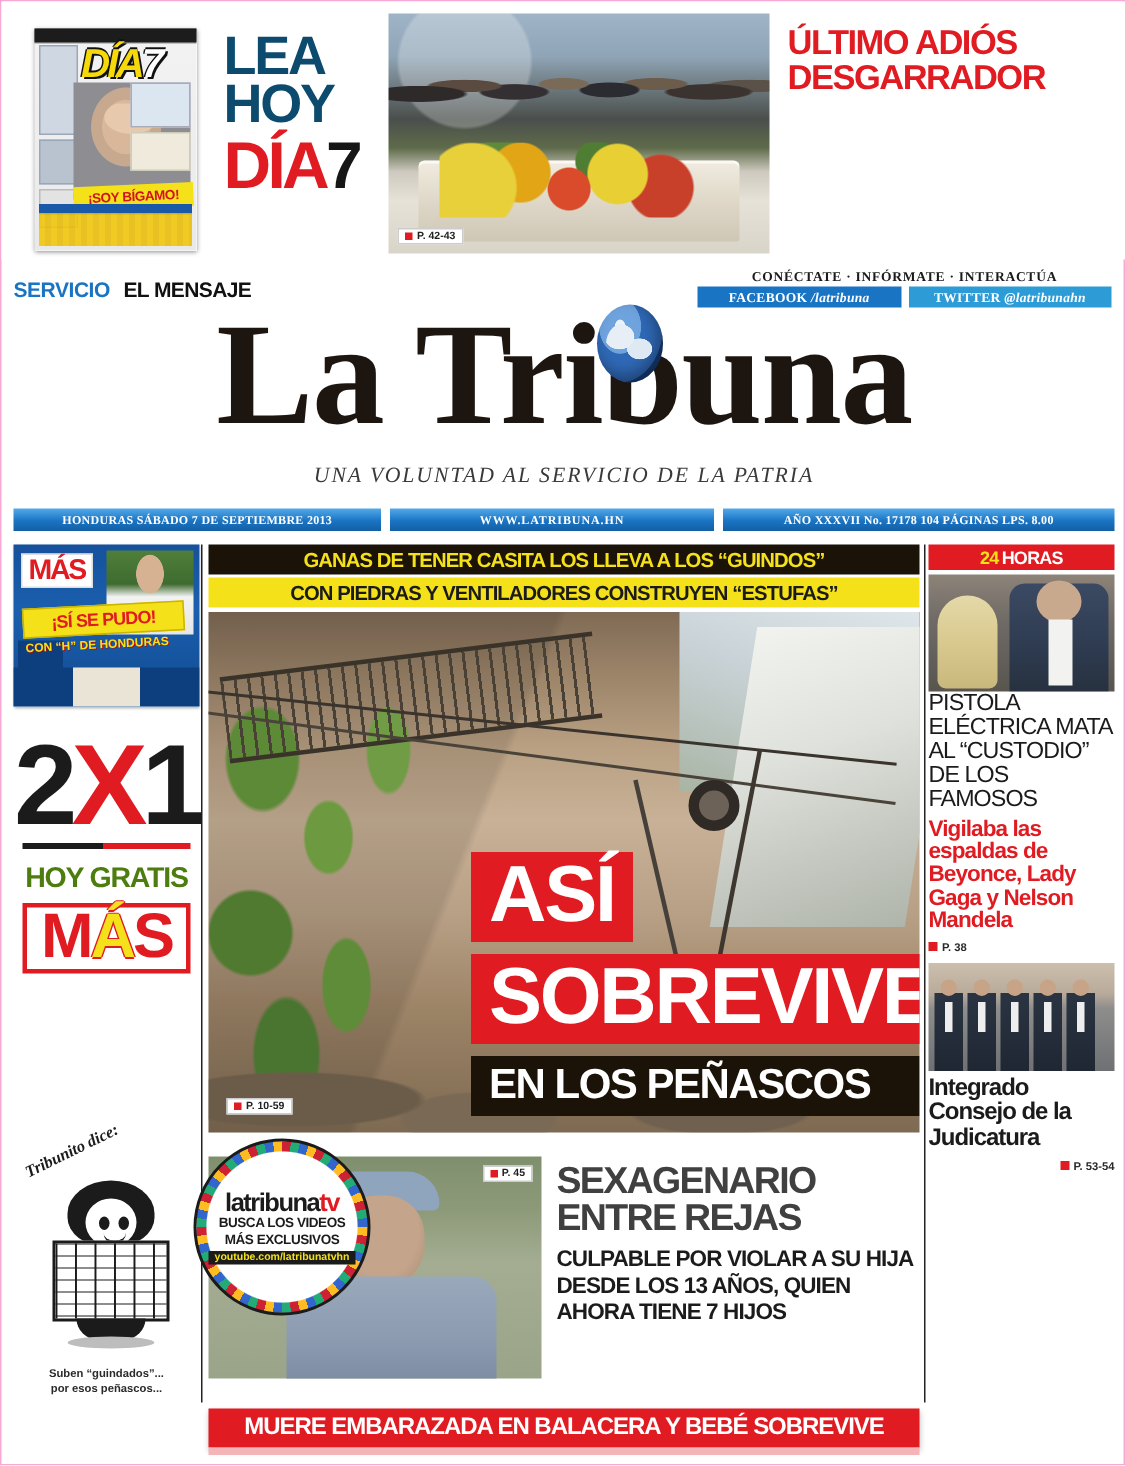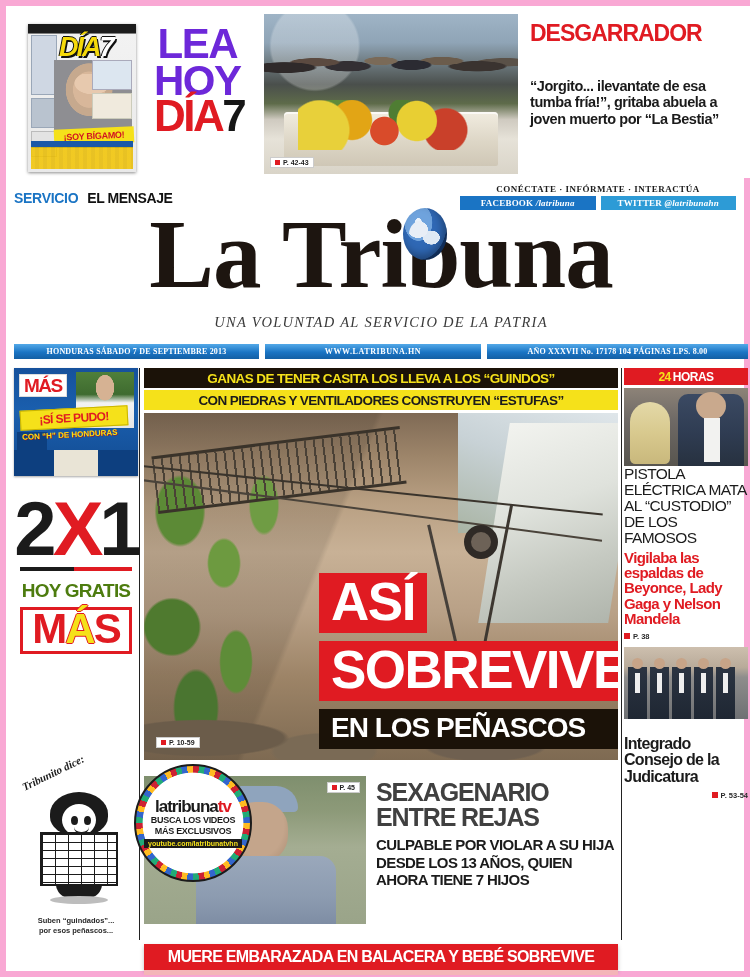--- a/index.html
+++ b/index.html
@@ -6,21 +6,21 @@
   html, body {
     width: 750px; height: 977px;
     background: #ffffff;
     font-family: "Liberation Sans", sans-serif;
     overflow: hidden;
   }
   #page {
     position: relative;
     width: 750px; height: 977px;
     background: #fff;
-    border: 6px solid #f9a8d4;
+    border: 1px solid #f9a8d4;
   }
 
   
   .top-strip { position: absolute; left: 0; top: 0; width: 750px; height: 172px; background:#fff; }
 
   .dia7-cover {
     position: absolute; left: 22px; top: 18px; width: 108px; height: 148px;
     background: linear-gradient(180deg,#1a1a1a 0%,#2a2a2a 6%,#f2f2f2 7%,#e9e9e9 100%);
     box-shadow: 0 1px 3px rgba(0,0,0,.45);
     overflow: hidden;
@@ -54,21 +54,21 @@
   .d7-banner span {
     display:block; text-align:center; font-weight:bold; font-size:9px; line-height:16px;
     color:#d21222; letter-spacing:-.3px;
   }
   .d7-bottom { position:absolute; left:3px; bottom:3px; width:102px; height:22px;
     background: repeating-linear-gradient(90deg,#f2c400 0 4px,#e8bb00 4px 8px); opacity:.85; }
   .d7-bottom2 { position:absolute; left:3px; bottom:24px; width:102px; height:7px; background:#1a58a8; }
 
   .lea-hoy {
     position:absolute; left:148px; top:20px;
-    font-weight:bold; font-size:42px; line-height:.88; letter-spacing:-1.5px; color:#6d28d9;text-align:center;
+    font-weight:bold; font-size:36px; line-height:.88; letter-spacing:-1.5px; color:#0c4a6e;
   }
   .dia7-big {
     position:absolute; left:148px; top:90px;
     font-weight:bold; font-size:44px; line-height:.9; letter-spacing:-2.5px; color:#e01b22;
   }
   .dia7-big .num { color:#161616; }
 
   .top-photo {
     position:absolute; left:258px; top:8px; width:254px; height:160px;
     background:
@@ -424,21 +424,21 @@
   .ref-line.rt { justify-content:flex-end; }
 
   .r-photo2 {
     margin-top:6px; position:relative; width:124px; height:72px; overflow:hidden;
     background: linear-gradient(180deg,#cdbfae 0%,#b9ab9a 28%,#8e8d8c 42%,#6e7073 100%);
   }
   .suit { position:absolute; bottom:0; width:19px; height:52px; background:linear-gradient(180deg,#2b3442 0%,#1f2733 100%); }
   .suit:before { content:""; position:absolute; left:4px; top:-9px; width:11px; height:11px; background:#c7a488; border-radius:50%; }
   .suit:after { content:""; position:absolute; left:7px; top:6px; width:5px; height:20px; background:#eee; }
   .r-head2 {
-    margin-top:17px; font-weight:bold; font-size:16px; line-height:1.04; letter-spacing:-.7px; color:#1b1b1b;
+    margin-top:4px; font-weight:bold; font-size:16px; line-height:1.04; letter-spacing:-.7px; color:#1b1b1b;
   }
 
   .sep-vert-l { position:absolute; left:133px; top:362px; width:1px; height:572px; background:#222; }
   .sep-vert-r { position:absolute; left:615px; top:362px; width:1px; height:572px; background:#222; }
 
   
   .bottom-banner {
     position:absolute; left:138px; top:938px; width:474px; height:26px;
     background:#e01b22; display:flex; align-items:center; justify-content:center;
     color:#fff; font-weight:bold; font-size:16px; letter-spacing:-.7px;
@@ -479,23 +479,23 @@
       <div class="tp-people"></div>
       <div class="tp-tomb"></div>
       <div class="tp-flowers"></div>
       <div class="pageref-chip" style="left:6px; bottom:6px;">
           <i></i>
           <span>P. 42-43</span>
         </div>
     </div>
 
     <div class="top-head-red">
+      <div>ÚLTIMO ADIÓS</div>
       <div>DESGARRADOR</div>
     </div>
-    <div class="top-head-sub">“Jorgito... ilevantate de esa tumba fría!”, gritaba abuela a joven muerto por “La Bestia”</div>
   </div>
 
   <div class="editorial-line">
     <span class="editorial-word">SERVICIO</span>
     <span class="mensaje-word">EL MENSAJE</span>
   </div>
 
   <div class="social-wrap">
     <div class="social-tag">CONÉCTATE · INFÓRMATE · INTERACTÚA</div>
     <div class="social-chips">

